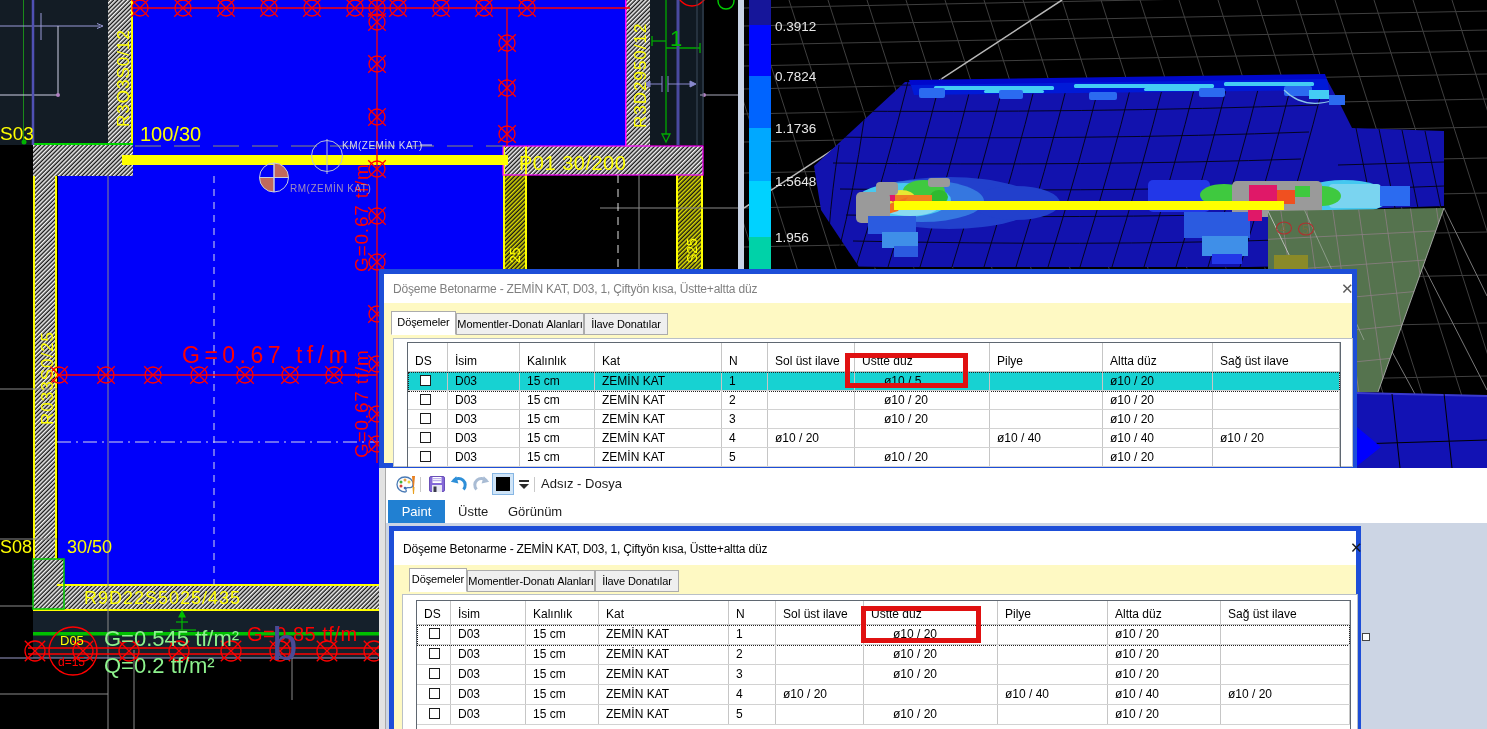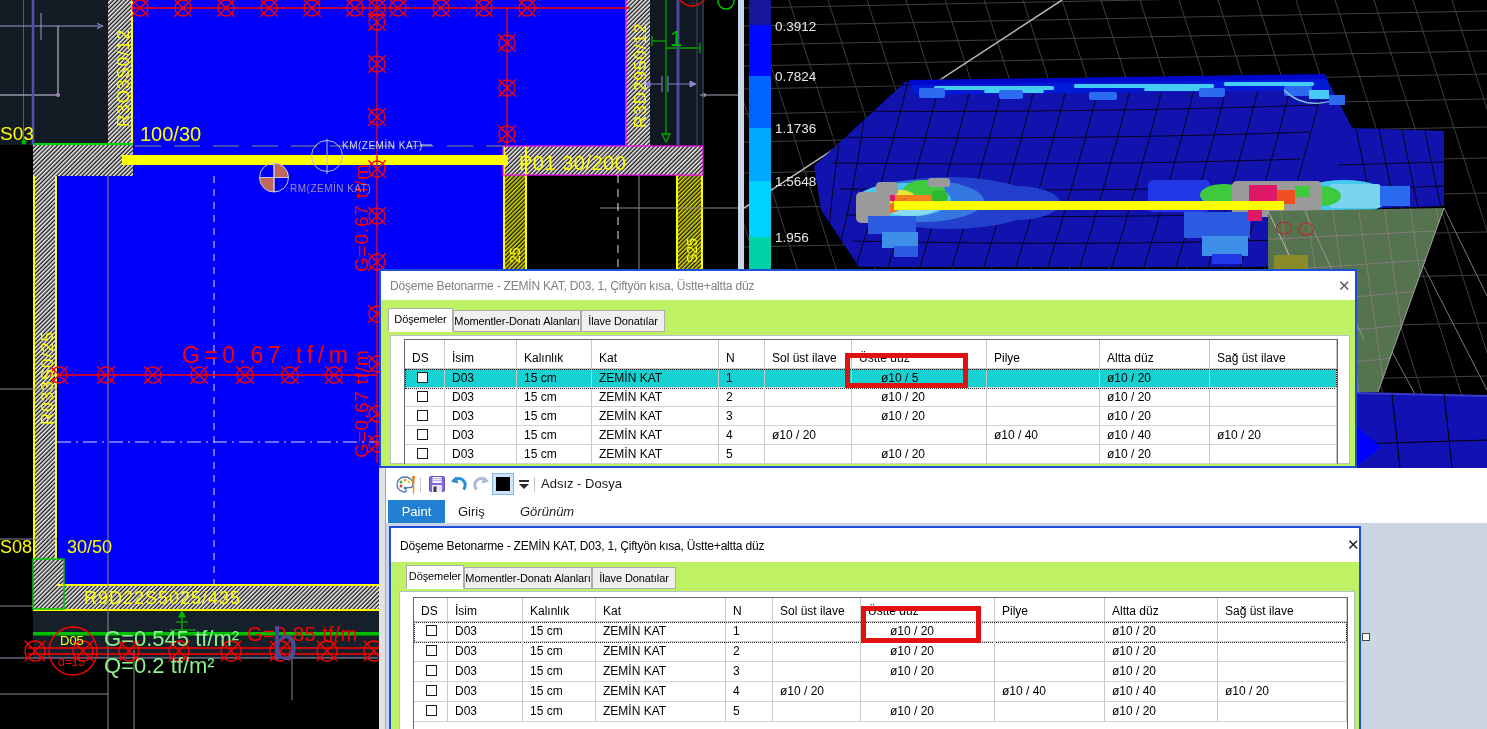--- a/index.html
+++ b/index.html
@@ -1,19 +1,19 @@
 <!DOCTYPE html>
 <html><head>
 <meta charset="utf-8">
 <style>
 html,body{margin:0;padding:0;}
 body{width:1487px;height:729px;overflow:hidden;background:#000;
   font-family:"Liberation Sans", sans-serif;position:relative;}
 .abs{position:absolute;}
-.dlg{position:absolute;background:#bef264;border:2px solid #1d4ed8;box-sizing:border-box;}
+.dlg{position:absolute;background:#fef9c3;border:5px solid #1d4ed8;box-sizing:border-box;}
 .dlg .titlebar{position:absolute;left:0;top:0;right:0;background:#fff;}
 .dlg .title{position:absolute;left:9px;font-size:12px;letter-spacing:-0.2px;white-space:nowrap;}
 .dlg .closex{position:absolute;font-size:15px;color:#5a5a5a;}
 .tabs{position:absolute;font-size:11px;letter-spacing:-0.1px;}
 .tab{position:absolute;box-sizing:border-box;border:1px solid #acacac;background:#efefef;
   text-align:center;padding-top:4px;height:22px;white-space:nowrap;overflow:hidden;}
 .tab.active{background:#fff;border-bottom:1px solid #fff;height:24px;z-index:3;}
 .panel{position:absolute;background:#fff;border:1px solid #b9c0c7;box-sizing:border-box;}
 .tbl{position:absolute;box-sizing:border-box;border:1px solid #5f6771;background:#fff;font-size:12px;}
 .tc{position:absolute;box-sizing:border-box;border-right:1px solid #c6c6c6;padding:2px 0 0 7px;
@@ -613,22 +613,22 @@
     </svg>
   </div>
   <div class="abs" style="left:106px;top:5px;width:22px;height:22px;border:1px solid #86b6e4;background:#cfe4f7;box-sizing:border-box;">
     <div class="abs" style="left:3px;top:3px;width:14px;height:14px;background:#000;"></div>
   </div>
   <div class="abs" style="left:133px;top:12px;width:10px;height:2px;background:#2a2a2a;"></div>
   <div class="abs" style="left:133px;top:16px;width:0;height:0;border-left:5px solid transparent;border-right:5px solid transparent;border-top:5px solid #2a2a2a;"></div>
   <div class="sep" style="left:148px;"></div>
   <div id="ptitle">Adsız - Dosya</div>
   <div id="ptab-dosya">Paint</div>
-  <div class="ptab" style="left:72px;">Giriş</div>
-  <div class="ptab" style="left:134px;font-style:italic;">Görünüm</div>
+  <div class="ptab" style="left:72px;">Üstte</div>
+  <div class="ptab" style="left:122px;">Görünüm</div>
 </div>
 <div id="handle"></div>
 
 <div id="dlg2" class="dlg" style="left:389px;top:526px;width:972px;height:203px;z-index:22;border-bottom:none;">
   <div class="titlebar" style="height:34px;"></div>
   <div class="title" style="top:11px;color:#000;left:9px;">Döşeme Betonarme - ZEMİN KAT, D03, 1, Çiftyön kısa, Üstte+altta düz</div>
   <div class="closex" style="left:956px;top:8px;color:#1a1a1a;">✕</div>
   <div class="tabs" style="left:15px;top:37px;width:950px;height:24px;">
     <div class="tab active" style="left:0px;width:58px;">Döşemeler</div>
     <div class="tab" style="left:58px;width:128px;top:2px;">Momentler-Donatı Alanları</div>

